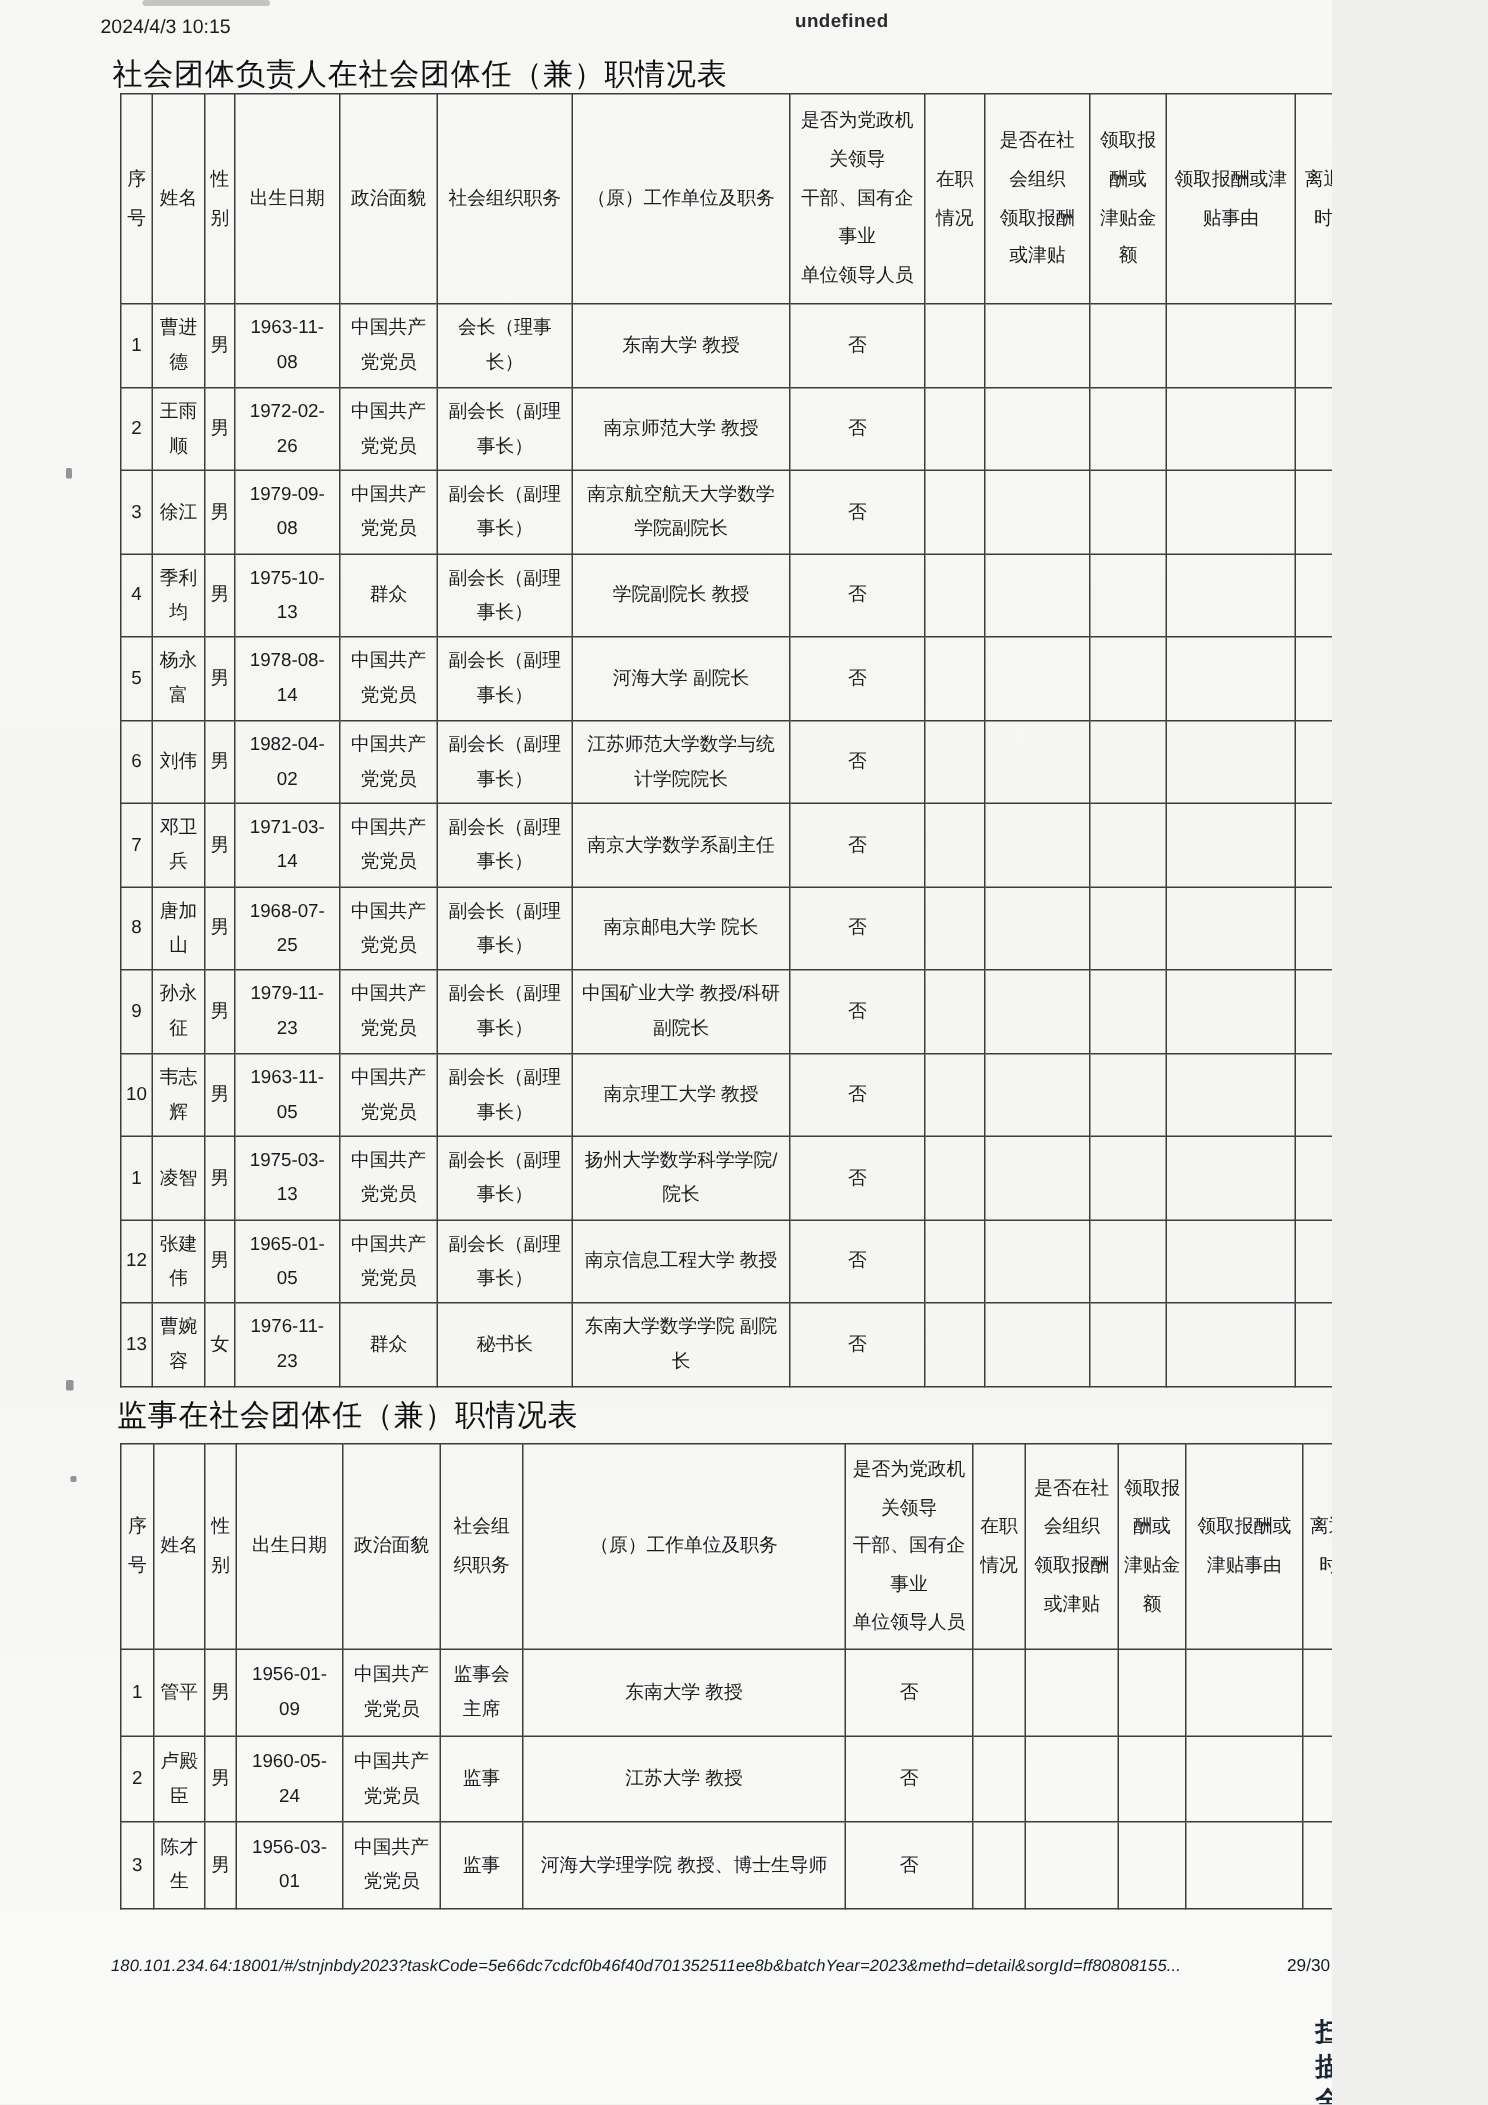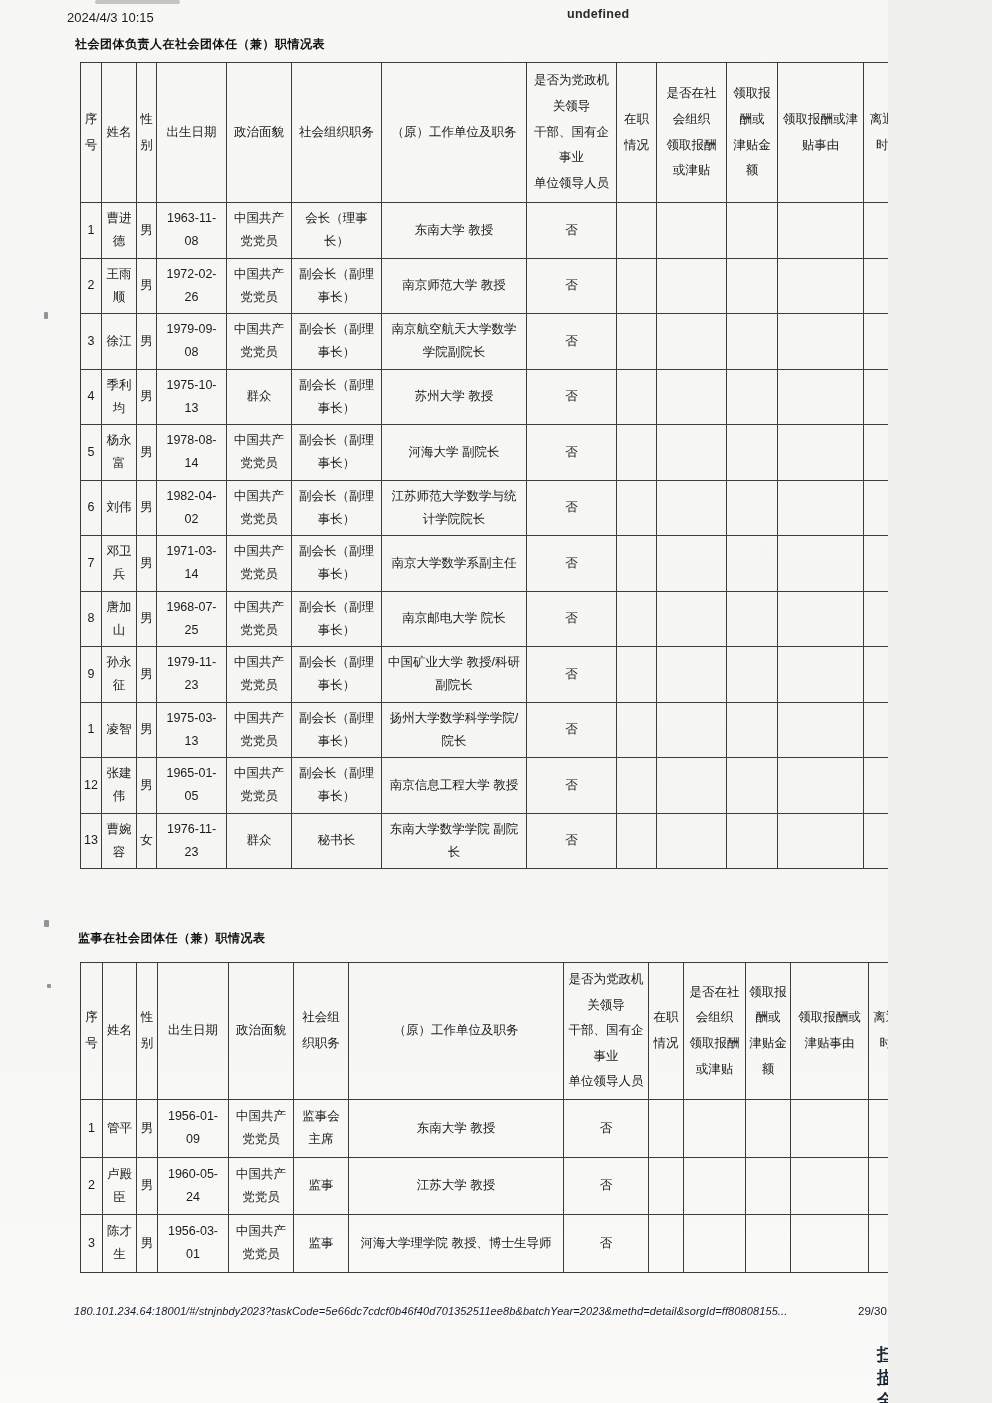--- a/index.html
+++ b/index.html
@@ -8,22 +8,22 @@
     font-family:"Liberation Sans","DejaVu Sans",sans-serif;
     background:#efefed;
   }
   .page {
     position:relative; width:888px; height:1403px; overflow:hidden;
     background:linear-gradient(180deg,#f7f7f5 0%, #f5f5f3 60%, #fafaf9 100%);
     color:#1e1e1e;
   }
   .smudge { position:absolute; left:95px; top:0; width:85px; height:4px; background:#9a9a98; opacity:.55; border-radius:2px; }
   .ts { position:absolute; left:67px; top:10px; font-size:13px; color:#1c1c1c; }
-  .doc-title { position:absolute; left:530px; top:7px; font-size:12.5px; font-weight:bold; color:#2a2a2a; letter-spacing:.3px;margin-left:37px; }
-  .sec-title { position:absolute; font-size:12px; font-weight:bold; color:#101010; letter-spacing:.5px; }
+  .doc-title { position:absolute; left:530px; top:7px; font-size:12.5px; font-weight:bold; color:#2a2a2a; letter-spacing:.3px; }
+  .sec-title { position:absolute; font-size:20px; font-weight:normal; color:#101010; letter-spacing:.5px; }
   .sec-title.t1 { left:75px; top:36px; }
   .sec-title.t2 { left:78px; top:930px;text-align:right; }
 
   table.tbl { position:absolute; border-collapse:collapse; table-layout:fixed; background:transparent; }
   table.t1 { left:80px; top:62px; width:833px; }
   table.t2 { left:80px; top:962px; width:835px; }
   .tbl th, .tbl td {
     border:1.6px solid #3d3d3d;
     text-align:center; vertical-align:middle;
     font-weight:normal; color:#1b1b1b;
@@ -175,21 +175,21 @@
         <tr>
           <td>4</td>
           <td>季利
 均</td>
           <td>男</td>
           <td>1975-10-
 13</td>
           <td>群众</td>
           <td>副会长（副理
 事长）</td>
-          <td>苏州大学 教授</td>
+          <td>学院副院长 教授</td>
           <td>否</td>
           <td></td>
           <td></td>
           <td></td>
           <td></td>
           <td></td>
         </tr>
         <tr>
           <td>5</td>
           <td>杨永
@@ -272,20 +272,39 @@
 征</td>
           <td>男</td>
           <td>1979-11-
 23</td>
           <td>中国共产
 党党员</td>
           <td>副会长（副理
 事长）</td>
           <td>中国矿业大学 教授/科研
 副院长</td>
+          <td>否</td>
+          <td></td>
+          <td></td>
+          <td></td>
+          <td></td>
+          <td></td>
+        </tr>
+        <tr>
+          <td>10</td>
+          <td>韦志
+辉</td>
+          <td>男</td>
+          <td>1963-11-
+05</td>
+          <td>中国共产
+党党员</td>
+          <td>副会长（副理
+事长）</td>
+          <td>南京理工大学 教授</td>
           <td>否</td>
           <td></td>
           <td></td>
           <td></td>
           <td></td>
           <td></td>
         </tr>
         <tr>
           <td>1</td>
           <td>凌智</td>

